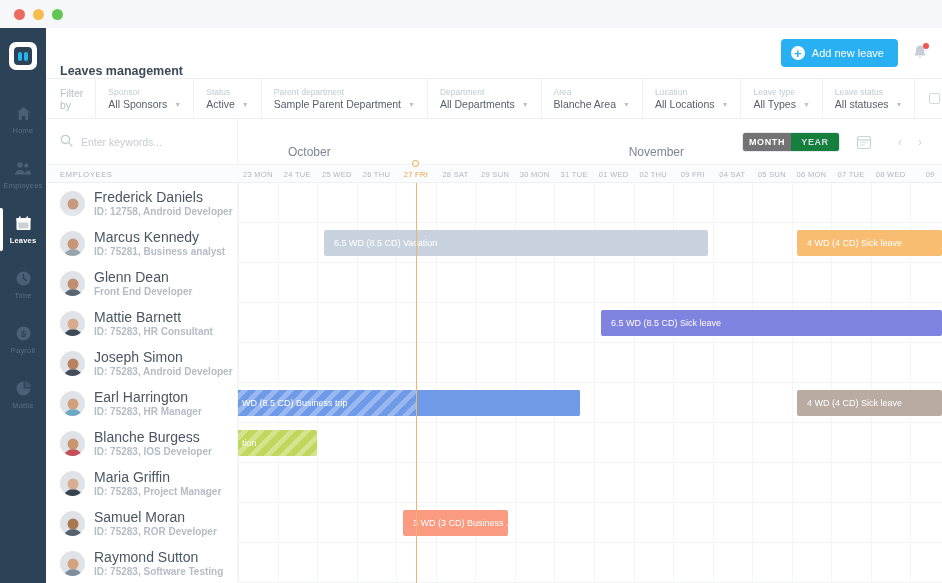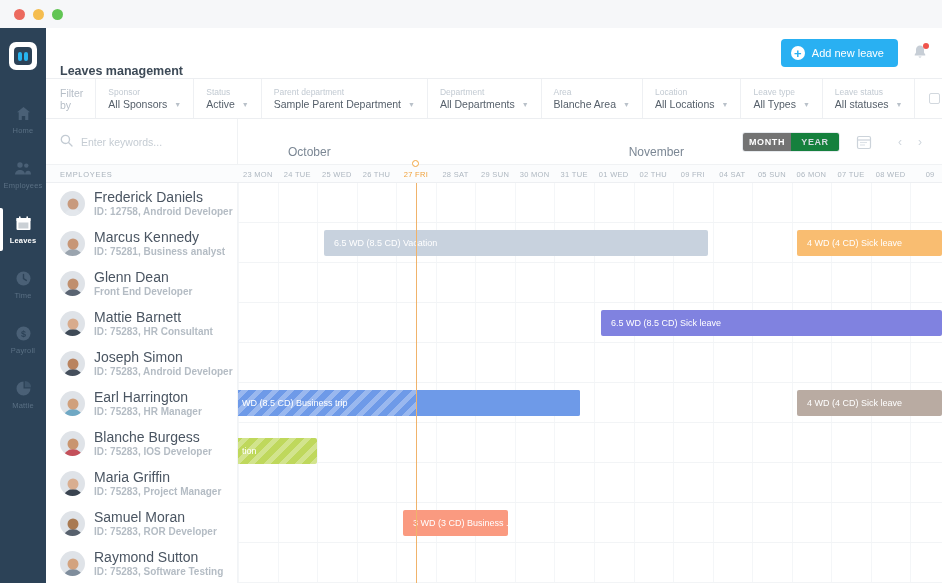--- a/index.html
+++ b/index.html
@@ -585,21 +585,21 @@
         <div class="bar" style="left: 555px; width: 341px; top: 127px; background: rgb(128, 130, 224);">
           <span class="bar-label">6.5 WD (8.5 CD) Sick leave</span>
         </div>
         <div class="bar striped" style="left: 186px; width: 348px; top: 207px; background: repeating-linear-gradient(-45deg, rgba(255, 255, 255, 0.3) 0px, rgba(255, 255, 255, 0.3) 5px, rgba(255, 255, 255, 0) 5px, rgba(255, 255, 255, 0) 11px) rgb(110, 154, 232);">
           <span class="bar-label">WD (8.5 CD) Business trip</span>
           <div style="position: absolute; inset: 0px 0px 0px 183.975px; background: rgb(110, 154, 232); z-index: 1;"></div>
         </div>
         <div class="bar" style="left: 751px; width: 145px; top: 207px; background: rgb(185, 171, 162);">
           <span class="bar-label">4 WD (4 CD) Sick leave</span>
         </div>
-        <div class="bar striped" style="left: 186px; width: 85px; top: 255px; background: repeating-linear-gradient(-45deg, rgba(255, 255, 255, 0.3) 0px, rgba(255, 255, 255, 0.3) 5px, rgba(255, 255, 255, 0) 5px, rgba(255, 255, 255, 0) 11px) rgb(191, 216, 92);">
+        <div class="bar striped" style="left: 186px; width: 85px; top: 247px; background: repeating-linear-gradient(-45deg, rgba(255, 255, 255, 0.3) 0px, rgba(255, 255, 255, 0.3) 5px, rgba(255, 255, 255, 0) 5px, rgba(255, 255, 255, 0) 11px) rgb(191, 216, 92);">
           <span class="bar-label">tion</span>
         </div>
         <div class="bar" style="left: 357px; width: 105px; top: 327px; background: rgb(250, 154, 128);">
           <span class="bar-label">3 WD (3 CD) Business ...</span>
         </div>
       </div>
     <div class="todayline" id="todayline" style="left: 369.975px; height: 400px;"></div>
   </div>
 
 </div>

